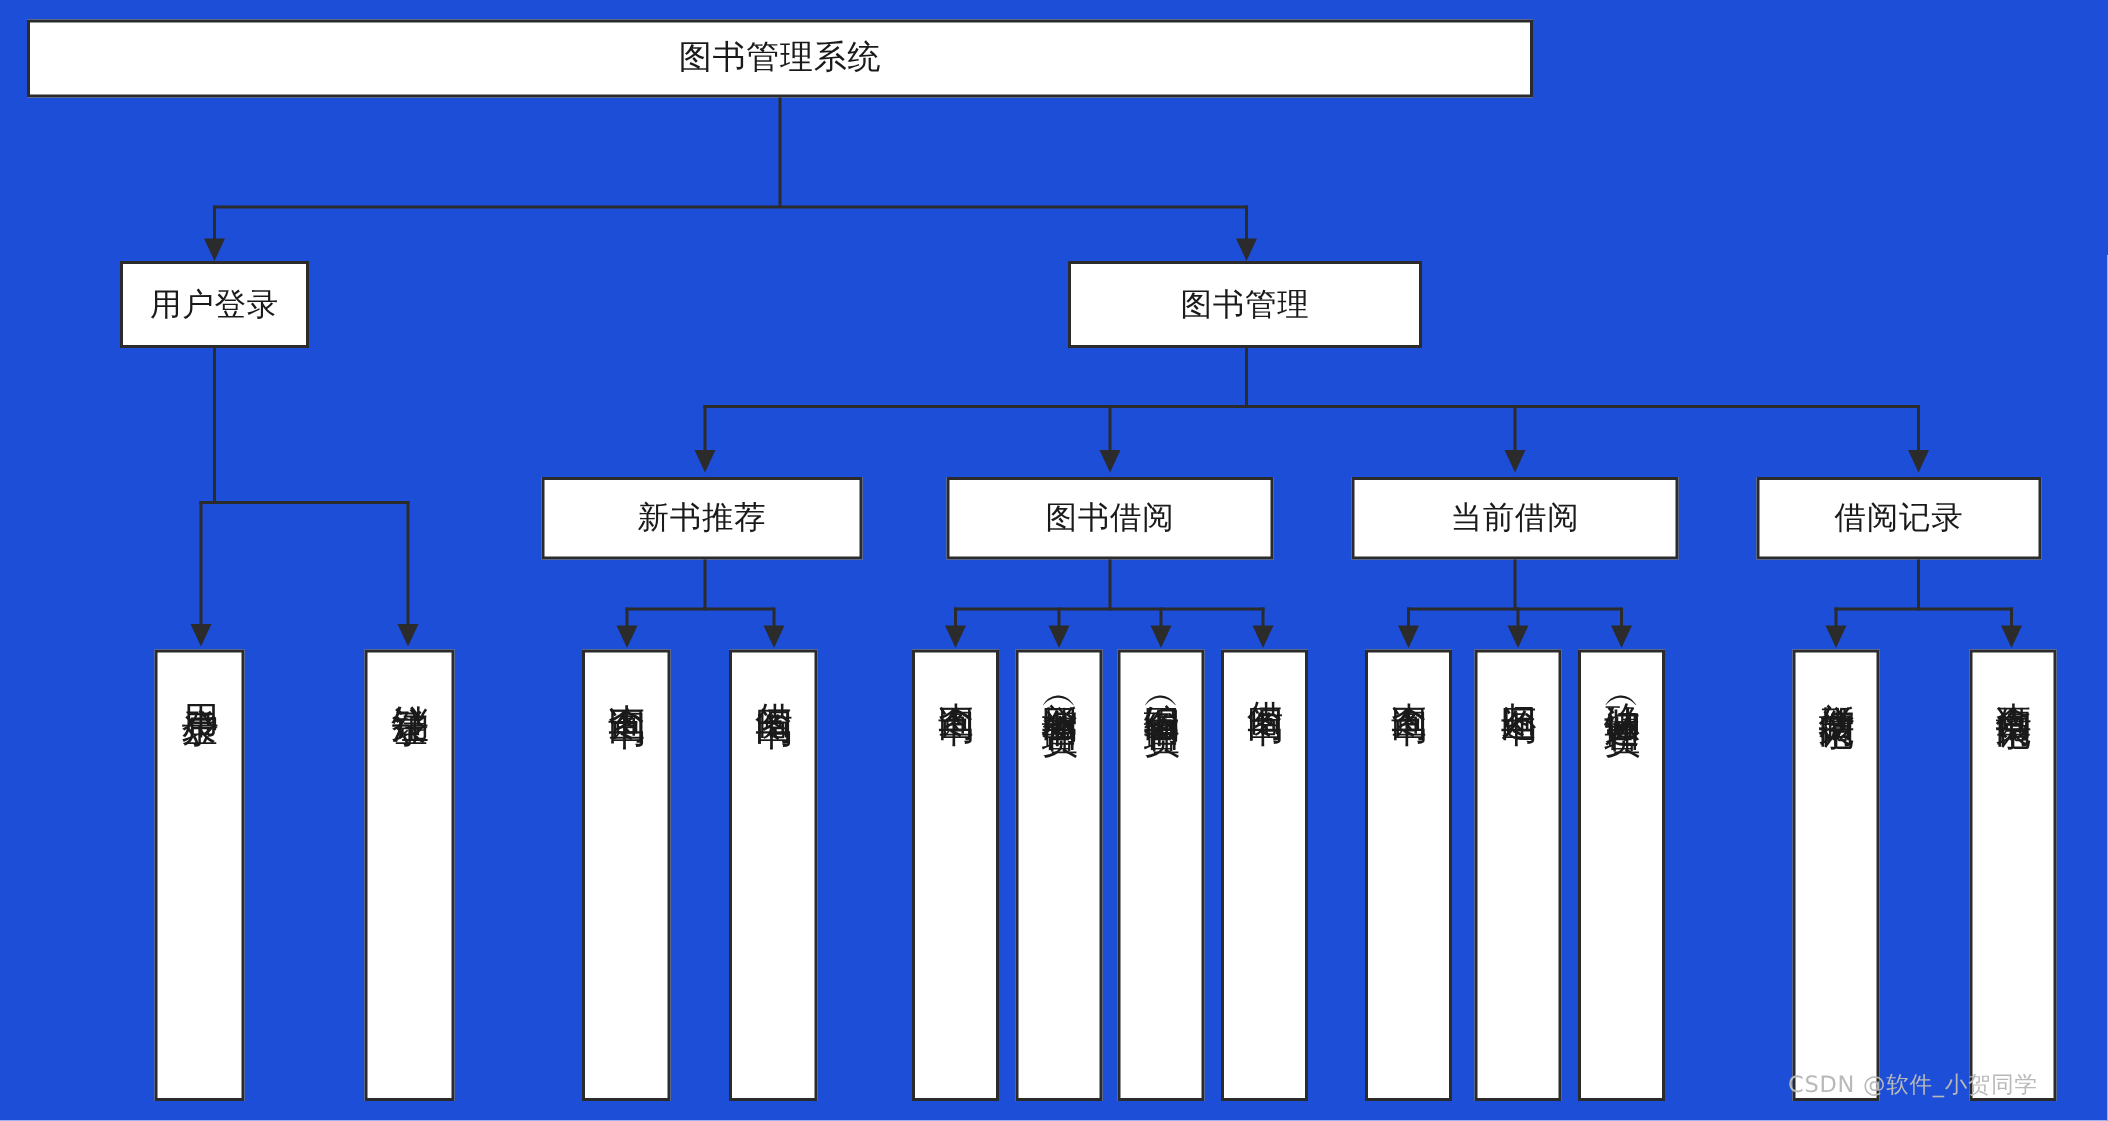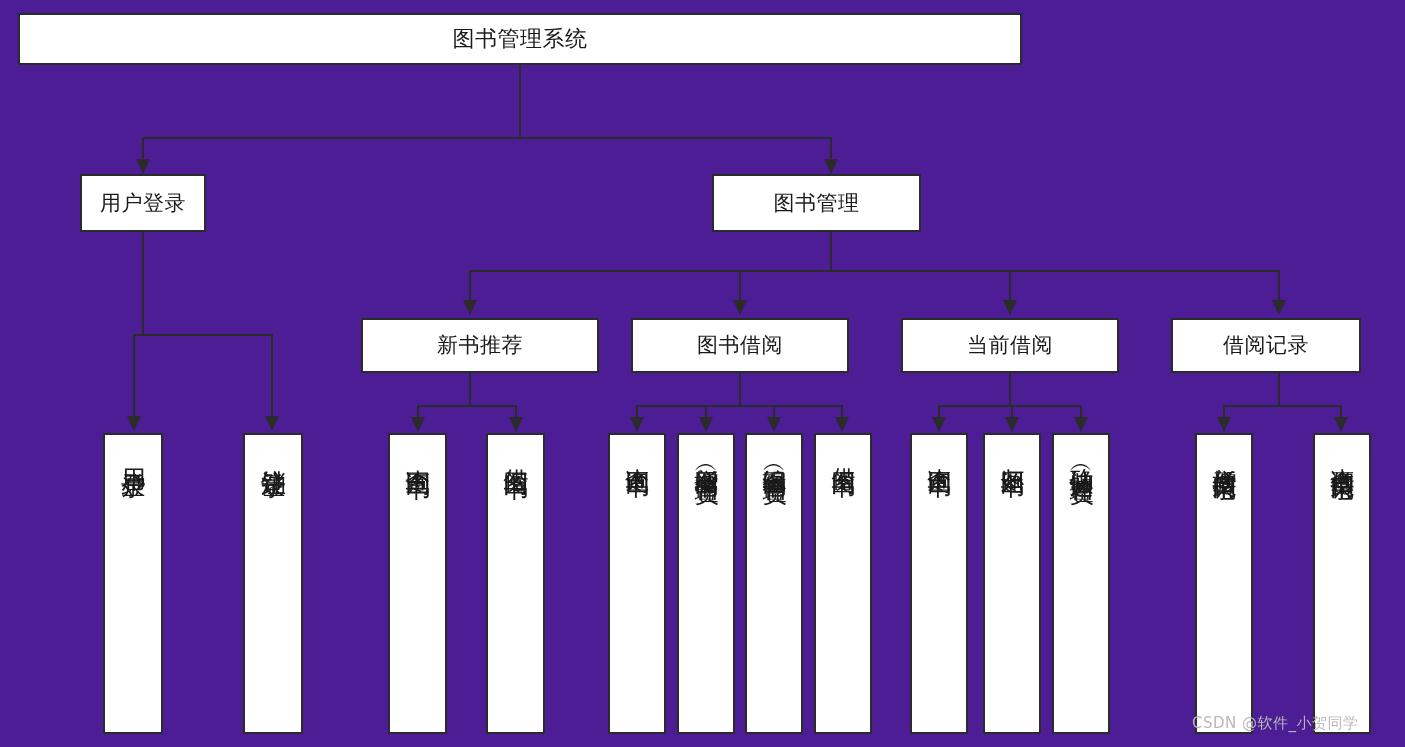--- a/index.html
+++ b/index.html
@@ -7,21 +7,21 @@
     padding: 0;
     background: #ffffff;
   }
   body {
     font-family: "DejaVu Sans", "Liberation Sans", sans-serif;
   }
   #canvas {
     position: relative;
     width: 1405px;
     height: 747px;
-    background: #4c1d95;
+    background: #1d4ed8;
     overflow: hidden;
   }
   
   .node {
     position: absolute;
     box-sizing: border-box;
     background: #ffffff;
     border: 2px solid #2b2b2b;
     display: flex;
     align-items: center;
@@ -94,21 +94,21 @@
   <div class="line vline" style="left:519px; top:65px; height:73px;"></div>
   <div class="line hline" style="left:142px; top:137px; width:690px;"></div>
   <div class="line vline" style="left:142px; top:137px; height:24px;"></div>
   <div class="line vline" style="left:830px; top:137px; height:24px;"></div>
   <div class="arrow" style="left:136px; top:159px;"></div>
   <div class="arrow" style="left:824px; top:159px;"></div>
 
   <div class="node h-node" id="node-user-login" style="left: 80px; top: 174px; width: 126px; height: 58px;">
     <span class="label">用户登录</span>
   </div>
-  <div class="node h-node" id="node-book-manage" style="left: 712px; top: 174px; width: 209px; height: 58px;">
+  <div class="node h-node" id="node-book-manage" style="left: 712px; top: 174px; width: 236px; height: 58px;">
     <span class="label">图书管理</span>
   </div>
 
   <div class="line vline" style="left:142px; top:232px; height:103px;"></div>
   <div class="line hline" style="left:133px; top:334px; width:140px;"></div>
   <div class="line vline" style="left:133px; top:334px; height:84px;"></div>
   <div class="line vline" style="left:271px; top:334px; height:84px;"></div>
   <div class="arrow" style="left:127px; top:416px;"></div>
   <div class="arrow" style="left:265px; top:416px;"></div>
 
@@ -116,21 +116,21 @@
   <div class="line hline" style="left:469px; top:270px; width:811px;"></div>
   <div class="line vline" style="left:469px; top:270px; height:32px;"></div>
   <div class="line vline" style="left:739px; top:270px; height:32px;"></div>
   <div class="line vline" style="left:1009px; top:270px; height:32px;"></div>
   <div class="line vline" style="left:1278px; top:270px; height:32px;"></div>
   <div class="arrow" style="left:463px; top:300px;"></div>
   <div class="arrow" style="left:733px; top:300px;"></div>
   <div class="arrow" style="left:1003px; top:300px;"></div>
   <div class="arrow" style="left:1272px; top:300px;"></div>
 
-  <div class="node h-node" id="node-new-book-recommend" style="left: 361px; top: 318px; width: 238px; height: 55px;">
+  <div class="node h-node" id="node-new-book-recommend" style="left: 361px; top: 318px; width: 214px; height: 55px;">
     <span class="label">新书推荐</span>
   </div>
   <div class="node h-node" id="node-current-borrow" style="left: 901px; top: 318px; width: 218px; height: 55px;">
     <span class="label">当前借阅</span>
   </div>
   <div class="node h-node" id="node-book-borrow" style="left: 631px; top: 318px; width: 218px; height: 55px;">
     <span class="label">图书借阅</span>
   </div>
   <div class="node h-node" id="node-borrow-record" style="left: 1171px; top: 318px; width: 190px; height: 55px;">
     <span class="label">借阅记录</span>

